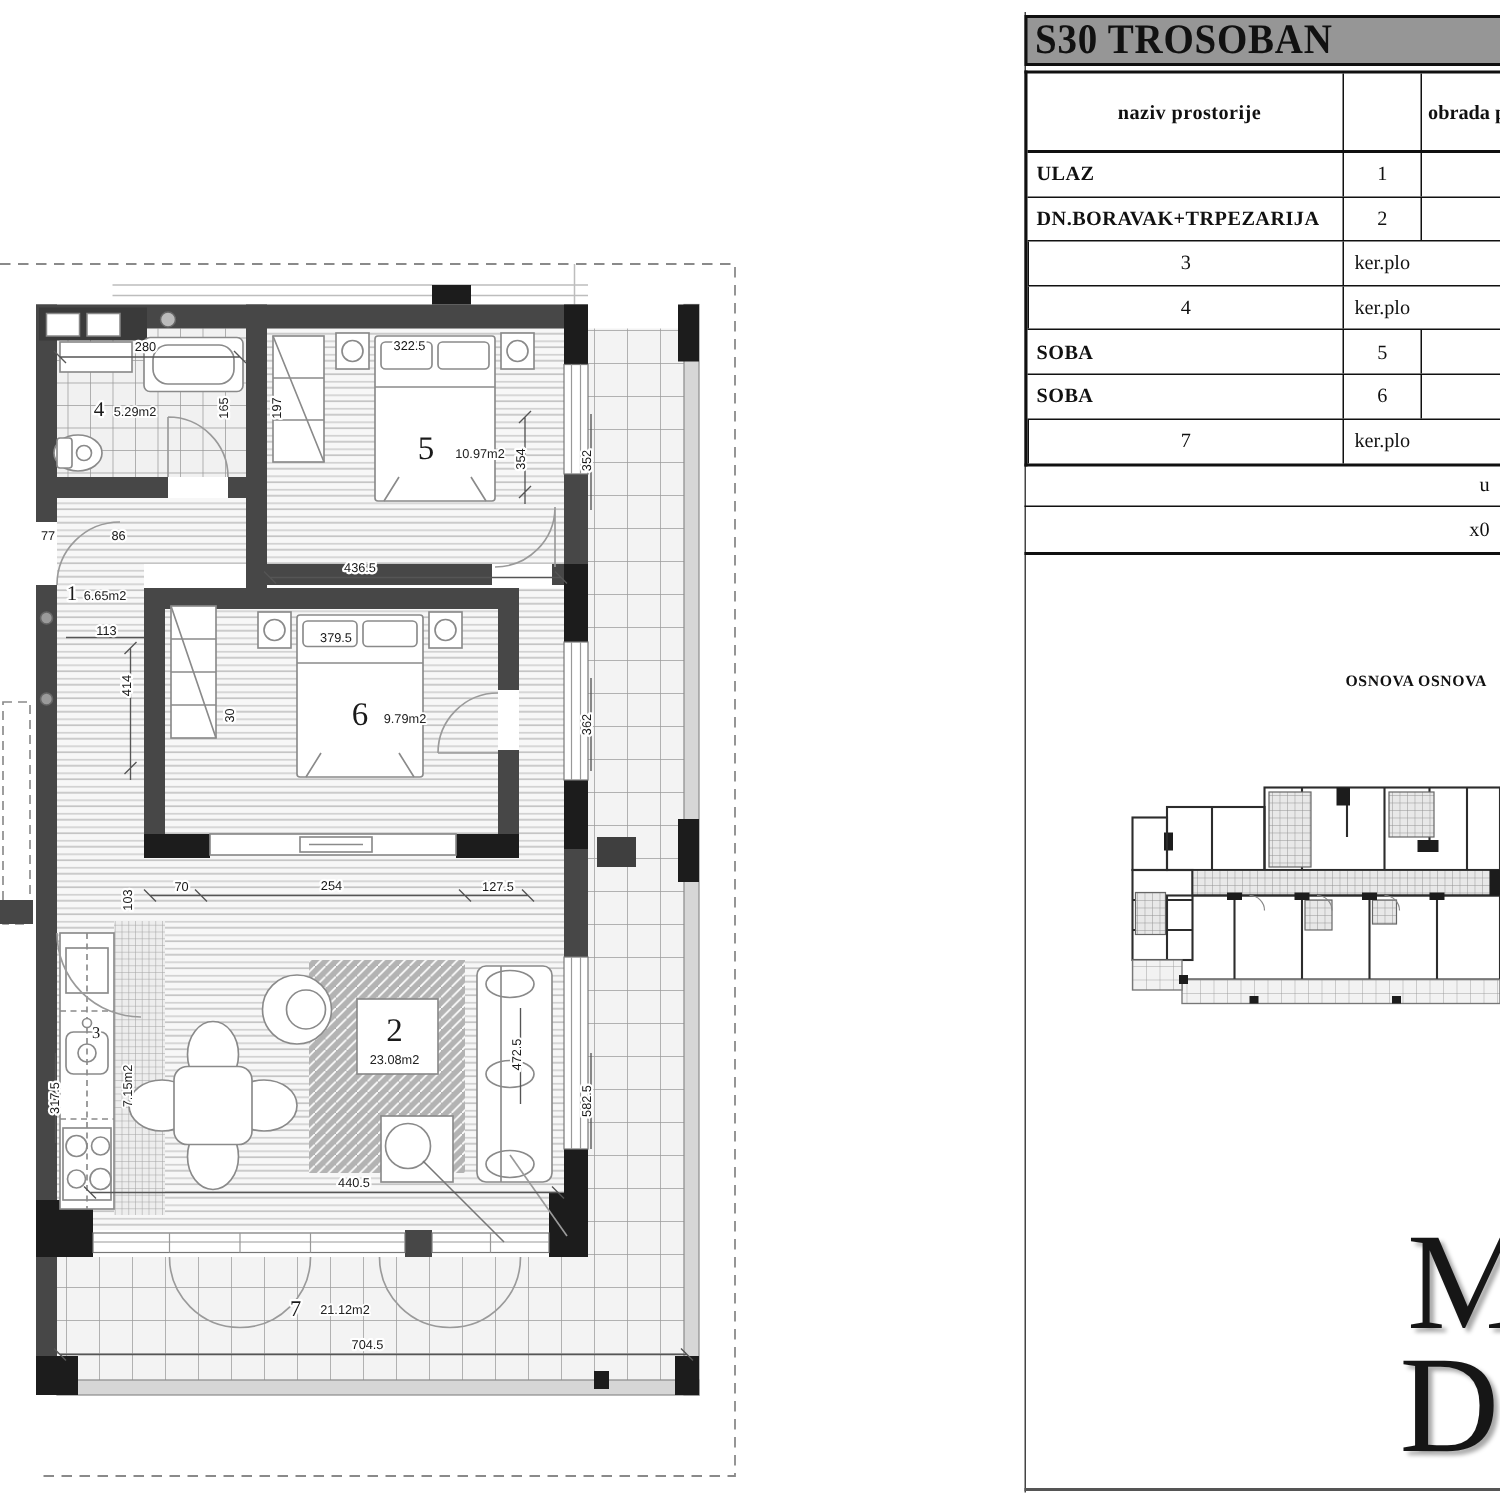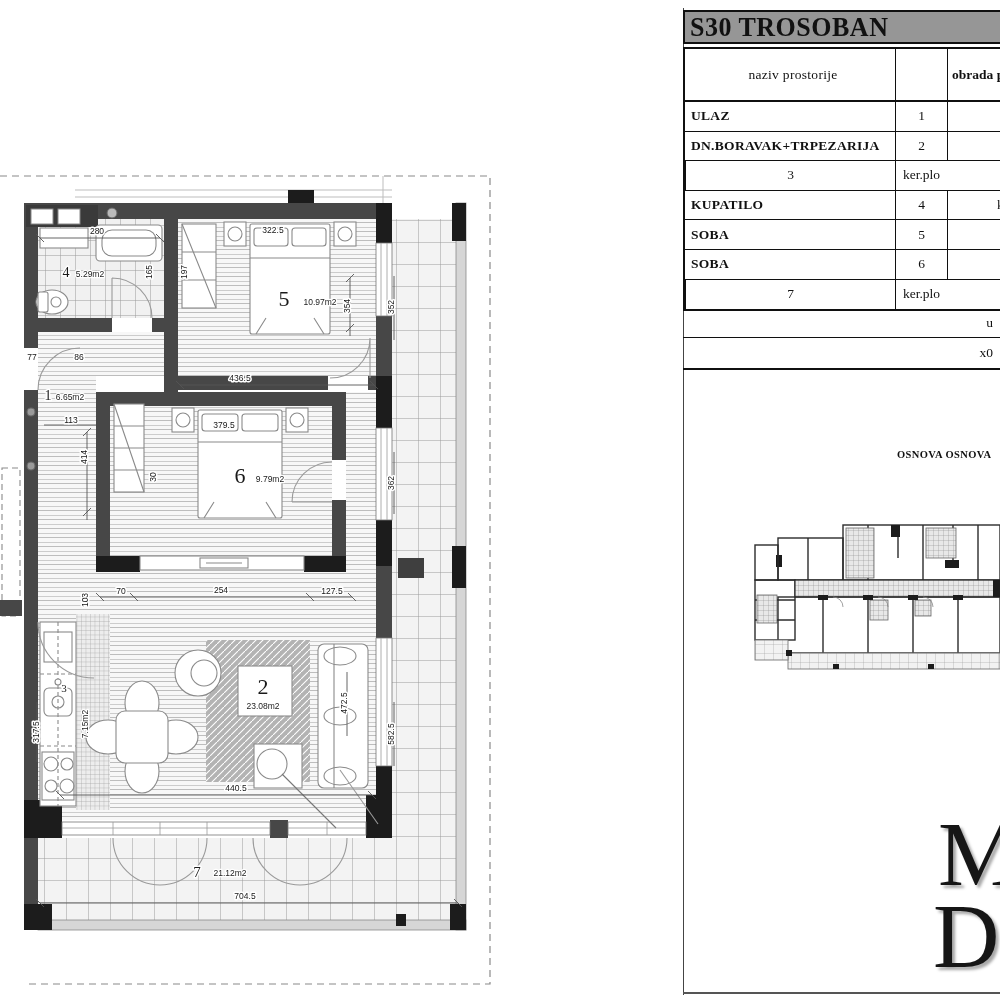--- a/index.html
+++ b/index.html
@@ -15,21 +15,21 @@
   .title-bar span{font-weight:bold;font-size:26px;letter-spacing:.5px;white-space:nowrap;
                   transform:scaleY(1.08);transform-origin:left center}
   .rtable{position:absolute;left:0;top:47px;width:400px;border:2px solid #101010;border-right:none}
   .hdr,.row{display:grid;grid-template-columns:210px 52px 1fr}
   .hdr{height:53px;border-bottom:2px solid #101010}
   .row{height:29.6px;border-bottom:1.6px solid #101010}
   .row:last-child{border-bottom:none}
   .cell{display:flex;align-items:center;font-size:13.5px;white-space:nowrap;overflow:visible}
   .c-name{padding-left:6px;font-weight:600;letter-spacing:.3px}
   .c-num,.c-fin{justify-content:center;border-left:1.6px solid #101010}
-  .hdr .c-name{justify-content:center;font-weight:400}
+  .hdr .c-name{justify-content:center;font-weight:700}
   .hdr .c-fin{justify-content:flex-start;padding-left:4px;font-weight:600}
   .t-extra{position:absolute;left:0;width:400px;display:flex;align-items:center;
            justify-content:flex-end;padding-right:90px;font-size:13.5px;border-bottom:1.6px solid #101010}
   .t-u{top:309px;height:29px}
   .t-x{top:338.5px;height:31px;border-bottom:2.5px solid #101010}
   .keyplan-title{position:absolute;left:214px;top:449px;font-weight:bold;font-size:10.5px;
                  letter-spacing:.4px;white-space:nowrap}
   #keyplan-svg{position:absolute;left:0;top:500px}
   .logo{position:absolute;font-family:"Liberation Serif",serif;color:#161616;line-height:1;
         text-shadow:3px 3px 3px #a8a8a8;white-space:nowrap}
@@ -343,21 +343,20 @@
     <div class="row">
       <div class="cell c-name">DN.BORAVAK+TRPEZARIJA</div>
       <div class="cell c-num">2</div>
       <div class="cell c-fin">park</div>
     </div>
     <div class="row">
       <div class="cell c-num">3</div>
       <div class="cell c-fin">ker.plo</div>
     </div>
     <div class="row">
-      <div class="cell c-name">KUPATILO</div>
       <div class="cell c-num">4</div>
       <div class="cell c-fin">ker.plo</div>
     </div>
     <div class="row">
       <div class="cell c-name">SOBA</div>
       <div class="cell c-num">5</div>
       <div class="cell c-fin">park</div>
     </div>
     <div class="row">
       <div class="cell c-name">SOBA</div>

